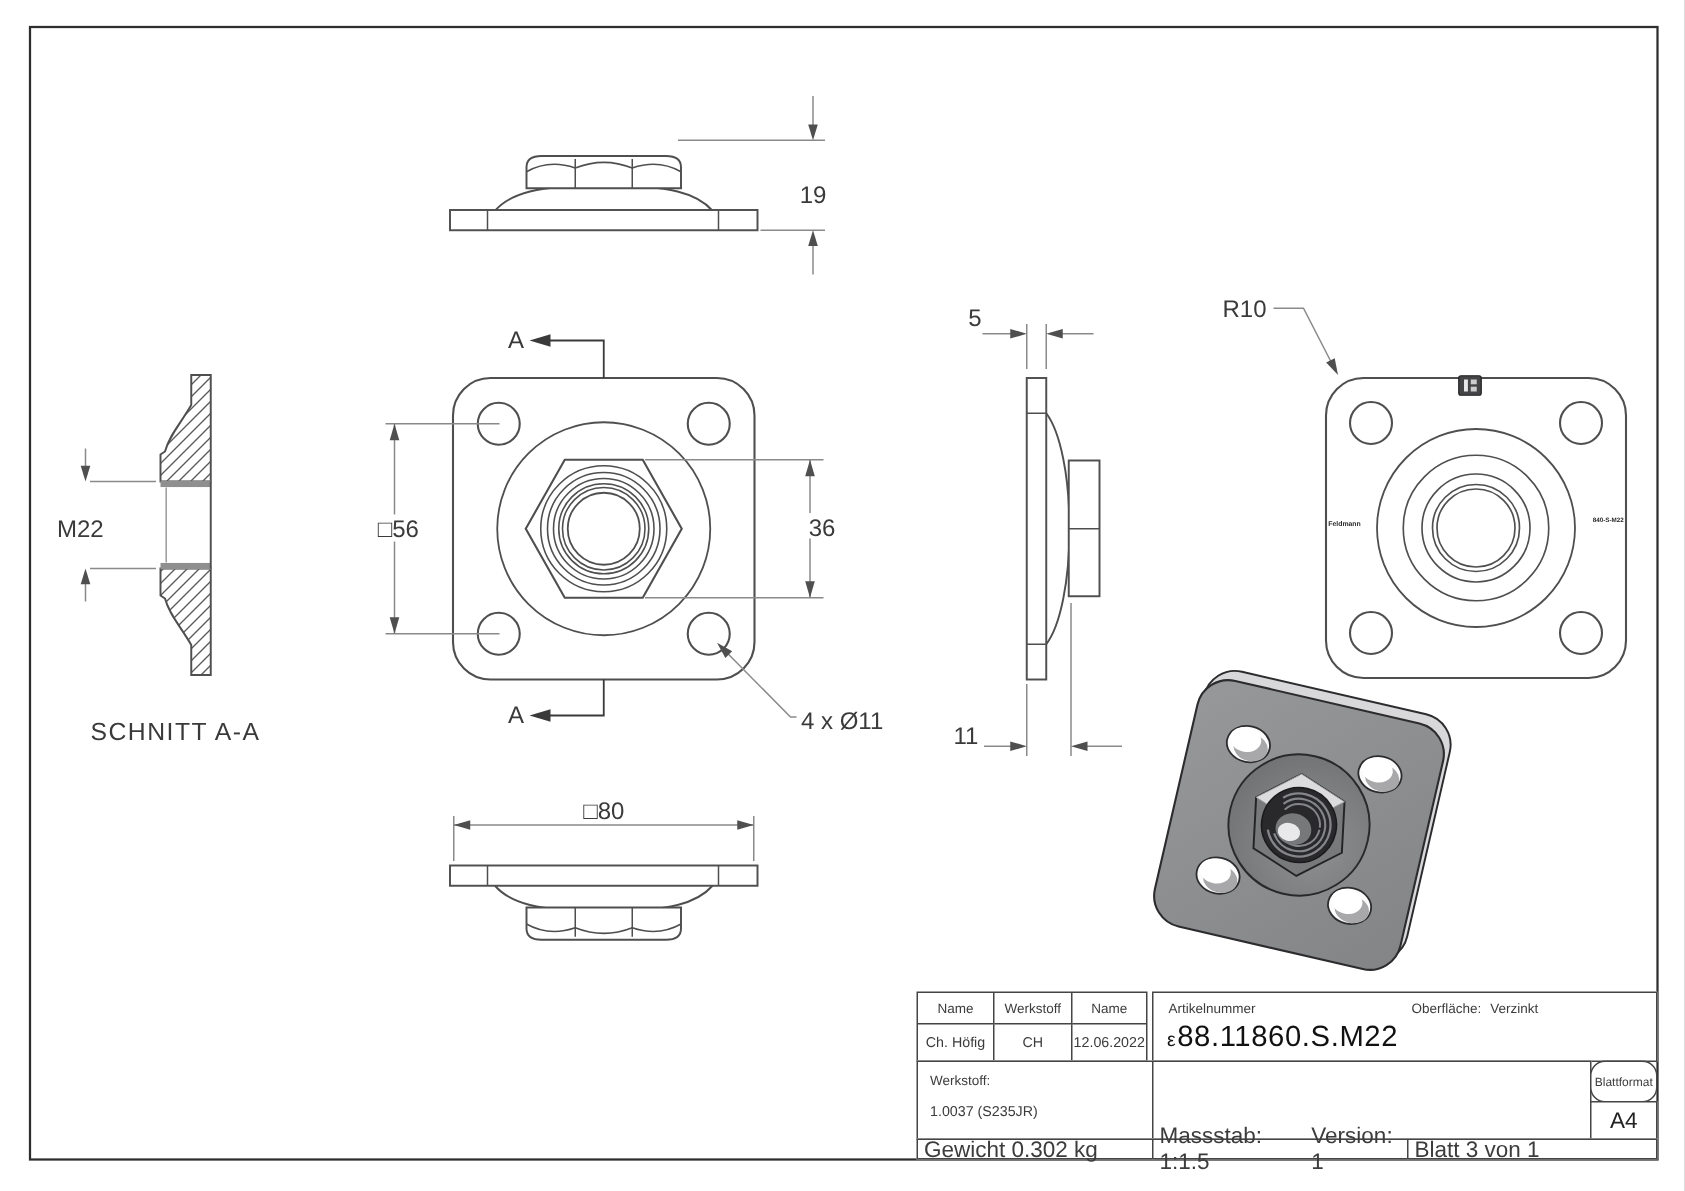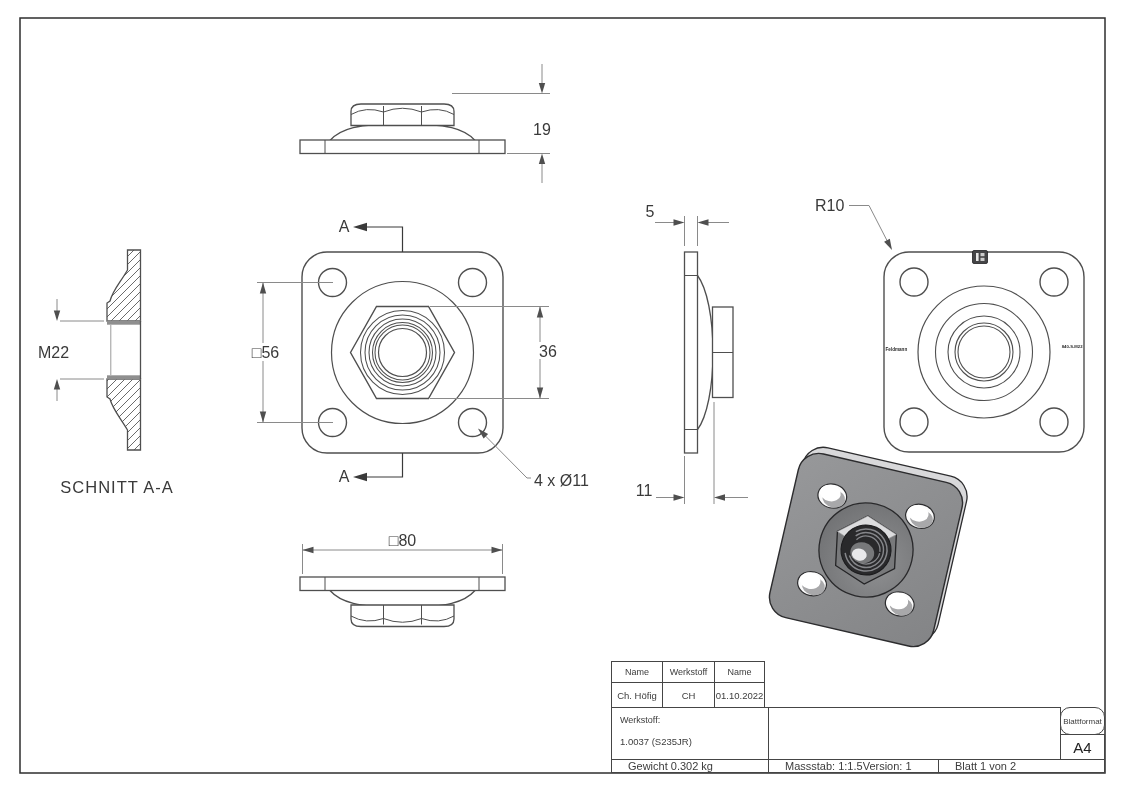--- a/index.html
+++ b/index.html
@@ -31,21 +31,21 @@
   .surface .s-val{margin-left:6px;}
   .artnum{position:absolute;left:9px;top:18px;display:flex;align-items:baseline;color:#111;}
   .artnum .eps{font-size:13px;margin-right:1px;}
   .artnum .num{font-size:19.5px;letter-spacing:0.4px;}
   .werkstoffbox{left:0;top:46px;width:158px;height:53px;}
   .werkstoffbox .lbl{position:absolute;left:8px;top:7px;}
   .werkstoffbox .val{position:absolute;left:8px;top:28px;}
   .middlebox{left:157px;top:46px;width:293px;height:53px;}
   .blattformat-label{left:449px;top:46px;width:45px;height:28px;display:flex;align-items:center;justify-content:center;font-size:8px;border-radius:10px;}
   .blattformat-value{left:449px;top:73px;width:45px;height:26px;display:flex;align-items:center;justify-content:center;font-size:15px;color:#222;text-align:right;}
-  .rowbottom{font-size:11px;display:flex;align-items:center;padding-left:16px;}
+  .rowbottom{font-size:15px;display:flex;align-items:center;padding-left:4px;}
   .gewicht{left:0;top:98px;width:158px;height:14px;}
   .massstab{left:157px;top:98px;width:171px;height:14px;}
   .blatt{left:327px;top:98px;width:167px;height:14px;}
 </style>
 </head>
 <body>
 
 <div class="page">
 <svg width="1123" height="794" viewBox="0 0 1123 794">
   <defs>
@@ -277,34 +277,44 @@
   </g>
 </svg>
 
 <div class="tb">
   <div class="box nametable">
     <div class="lbl">Name</div>
     <div class="lbl">Werkstoff</div>
     <div class="lbl">Name</div>
     <div class="val">Ch. Höfig</div>
     <div class="val">CH</div>
-    <div class="val">01.10.2022</div>
+    <div class="val">12.06.2022</div>
   </div>
 
+  <div class="box artikelbox">
+    <div class="artikel-label">Artikelnummer</div>
+    <div class="surface">
+      <span>Oberfläche:</span><span class="s-val">Verzinkt</span>
+    </div>
+    <div class="artnum">
+      <span class="eps">ε</span>
+      <span class="num">88.11860.S.M22</span>
+    </div>
+  </div>
 
   <div class="box werkstoffbox">
     <div class="lbl">Werkstoff:</div>
     <div class="val">1.0037 (S235JR)</div>
   </div>
 
   <div class="box middlebox"></div>
 
   <div class="box blattformat-label">Blattformat</div>
   <div class="box blattformat-value">A4</div>
 
   <div class="box rowbottom gewicht">Gewicht 0.302 kg</div>
   <div class="box rowbottom massstab">
     <span>Massstab: 1:1.5</span>
     <span>Version: 1</span>
   </div>
-  <div class="box rowbottom blatt">Blatt 1 von 2</div>
+  <div class="box rowbottom blatt">Blatt 3 von 1</div>
 </div>
 </div>
 
 </body></html>

